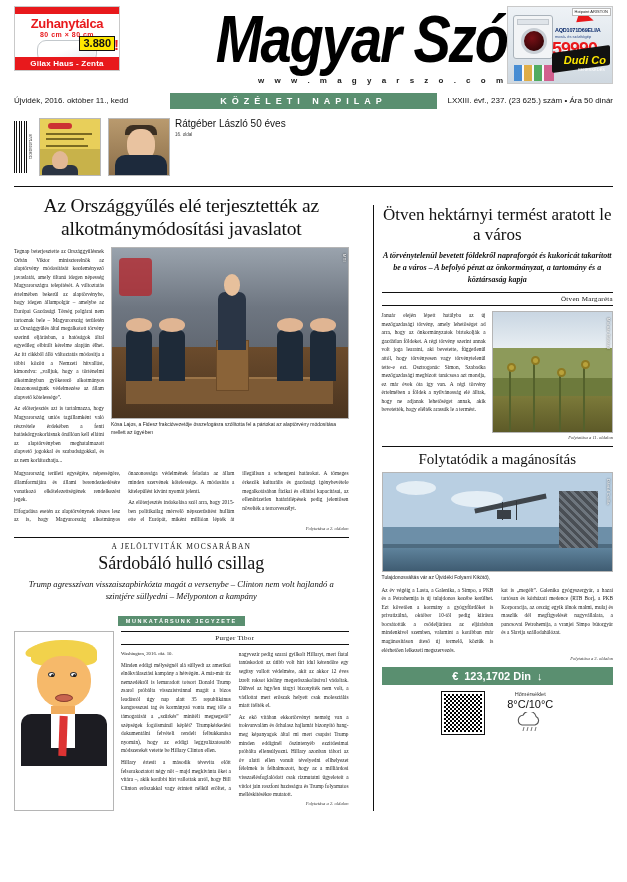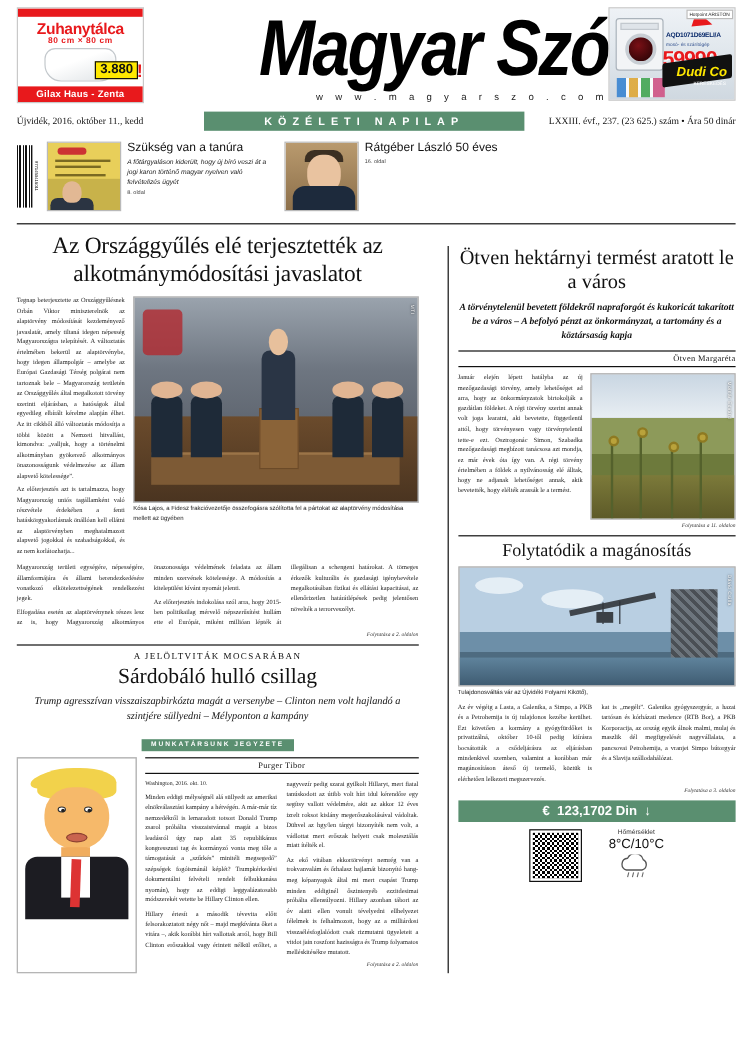--- a/index.html
+++ b/index.html
@@ -9,21 +9,21 @@
     background:#ffffff;
     font-family:"Liberation Serif", serif;
     color:#111;
     overflow:hidden;
   }
   .page { position:relative; width:627px; height:882px; padding:6px 14px 4px 14px; }
 
   
   .masthead { display:flex; align-items:flex-start; height:84px; }
   .ad-left {
-    width:106px; height:80px; border:1px solid #c9c9c9;
+    width:106px; height:65px; border:1px solid #c9c9c9;
     background:#fff; position:relative; overflow:hidden;
     display:flex; flex-direction:column;
   }
   .ad-left .ad-top { background:#e8191c; height:7px; }
   .ad-left .ad-title {
     color:#e8191c; font-family:"Liberation Sans", sans-serif;
     font-weight:bold; font-size:13px; text-align:center; margin-top:2px;
     letter-spacing:-0.3px; text-shadow:0 1px 0 #fff;
   }
   .ad-left .ad-sub {
@@ -53,21 +53,21 @@
 
   .logo-wrap { flex:1; text-align:right; padding-top:2px; position:relative; }
   .logo-title {
     font-family:"Liberation Sans", sans-serif; font-weight:bold;
     font-size:56px; line-height:0.96; letter-spacing:-2px;
     font-style:italic; color:#000;
     transform:scaleY(1.18); transform-origin:center top;
   }
   .logo-url {
     margin-top:14px; font-family:"Liberation Sans", sans-serif;
-    font-size:8px; letter-spacing:4px; color:#222; font-weight:normal;
+    font-size:8px; letter-spacing:4px; color:#222; font-weight:bold;
   }
 
   .ad-right {
     width:106px; height:78px; border:1px solid #c9c9c9; position:relative;
     background:linear-gradient(180deg,#eef2f6 0%, #dde4ea 60%, #cfd8e0 100%);
     overflow:hidden;
   }
   .ad-right .badge {
     position:absolute; top:1px; right:1px; background:#fff; border:1px solid #bbb;
     font-family:"Liberation Sans", sans-serif; font-size:4px; color:#222;
@@ -119,21 +119,21 @@
   }
   .ad-right .redarrow {
     position:absolute; right:18px; top:4px; width:0; height:0;
     border-left:16px solid #e8191c; border-top:7px solid transparent;
     border-bottom:7px solid transparent; transform:rotate(18deg);
   }
 
   
   .datebar { display:flex; align-items:center; height:17px; margin-top:2px; }
   .date-left, .date-right {
-    font-family:Liberation Serif, serif; font-size:8px; color:#111;
+    font-family:Liberation Sans, sans-serif; font-size:8px; color:#111;
     white-space:nowrap;
   }
   .date-left { width:150px; }
   .date-right { width:170px; text-align:right; }
   .greenbar {
     flex:1; background:#5a8f70; height:16px; margin:0 6px;
     display:flex; align-items:center; justify-content:center;
   }
   .greenbar span {
     color:#fff; font-family:"Liberation Sans", sans-serif; font-weight:bold;
@@ -405,25 +405,20 @@
       <div class="tz-img">
         <div class="bookimg">
           <div class="bk-red"></div>
           <div class="bk-line" style="top:14px;width:46px"></div>
           <div class="bk-line" style="top:19px;width:38px"></div>
           <div class="bk-line" style="top:26px;width:42px"></div>
           <div class="person"></div>
             <div class="suit"></div>
             <div class="head"></div>
         </div>
-      </div>
-      <div class="teaser-txt">
-        <div class="tz-title tz-title-sm">Szükség van a tanúra</div>
-        <div class="tz-lead">A főtárgyaláson kiderült, hogy új bíró veszi át a jogi karon történő magyar nyelven való felvételizés ügyét</div>
-        <div class="tz-page">8. oldal</div>
       </div>
     </div>
 
     <div class="teaser">
       <div class="tz-img">
         <div class="coachimg">
           <div class="chair"></div>
             <div class="cface"></div>
             <div class="cbody"></div>
         </div>

